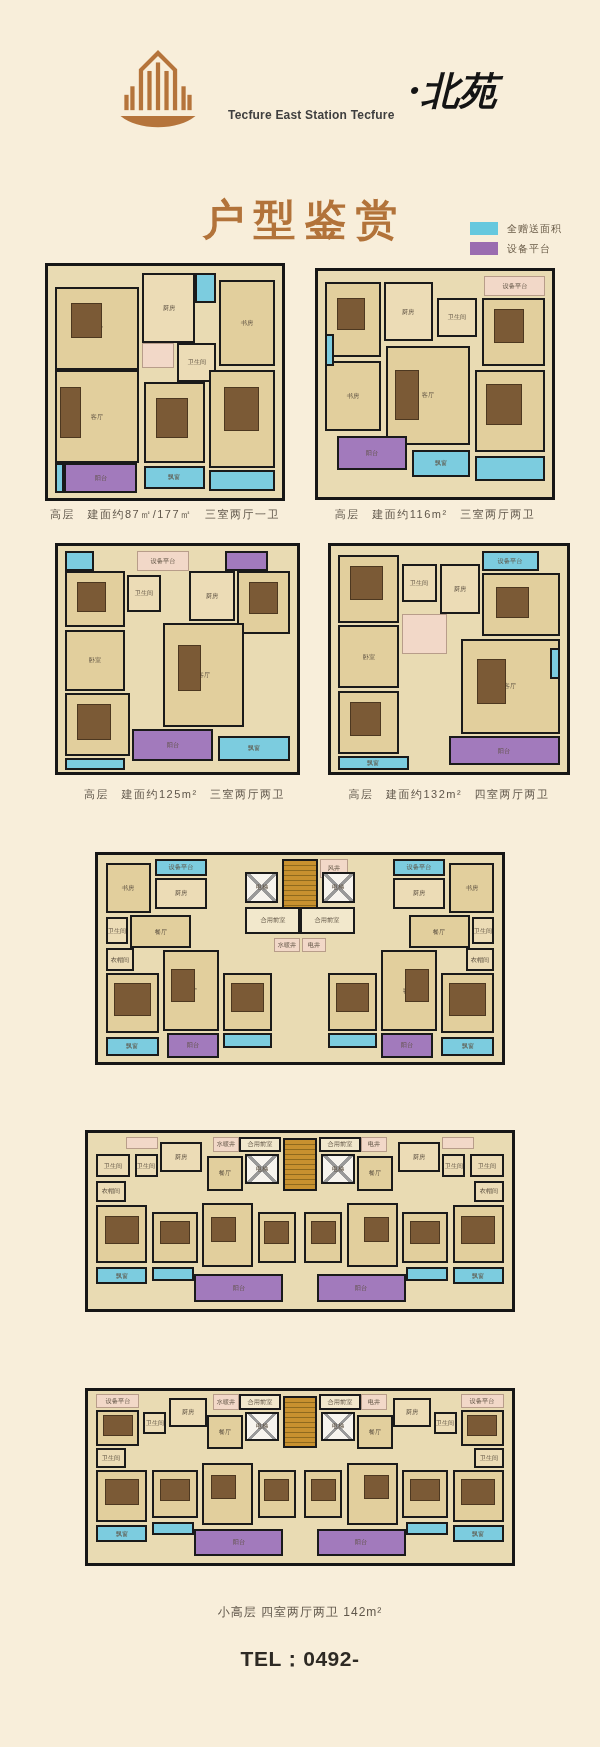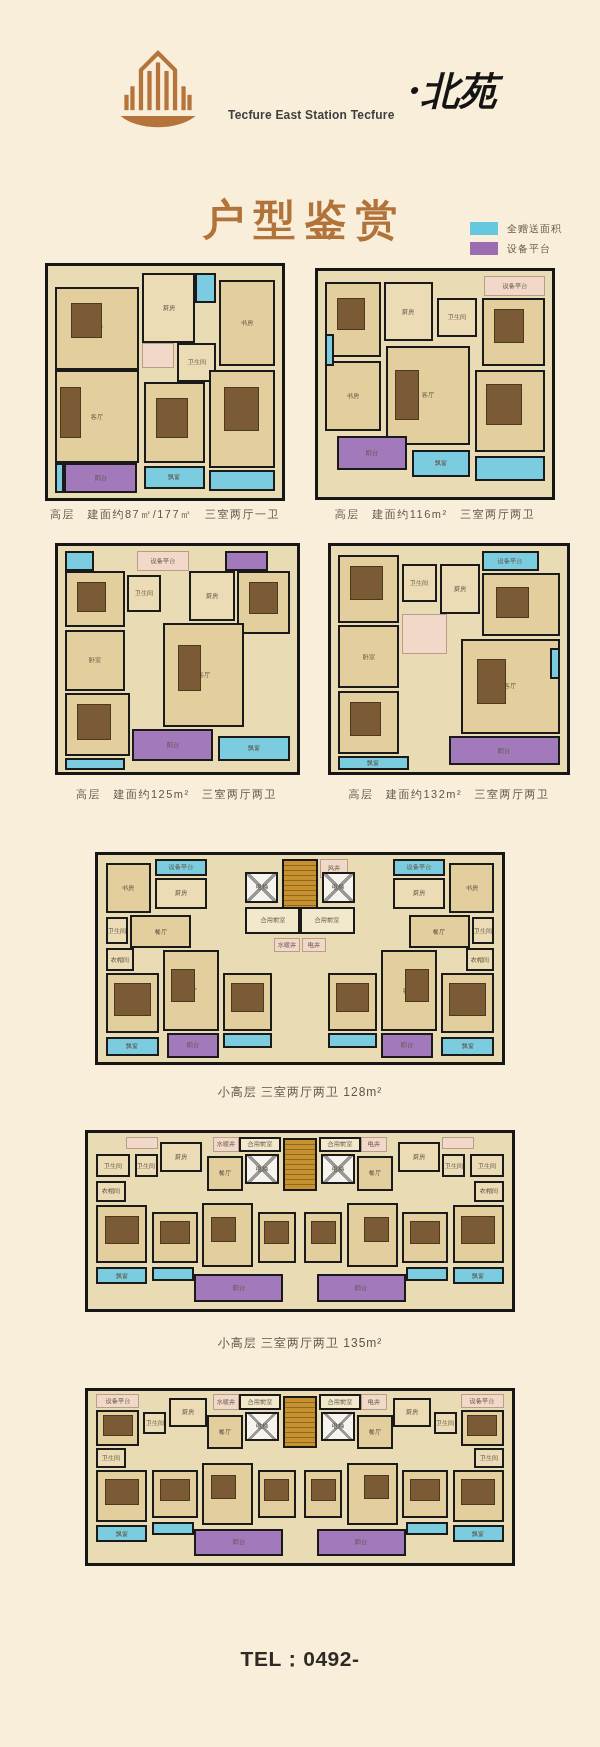--- a/index.html
+++ b/index.html
@@ -528,22 +528,21 @@
       <div class="room dark" style="left: 17%; top: 51%; width: 7%; height: 13%;"></div>
       <div class="room dark" style="left: 76%; top: 51%; width: 7%; height: 13%;"></div>
       <div class="room dark" style="left: 29%; top: 49%; width: 6%; height: 14%;"></div>
       <div class="room dark" style="left: 65%; top: 49%; width: 6%; height: 14%;"></div>
       <div class="room dark" style="left: 41.5%; top: 51%; width: 6%; height: 13%;"></div>
       <div class="room dark" style="left: 52.5%; top: 51%; width: 6%; height: 13%;"></div>
     </div>
 
   <div class="caption" style="left:45px;top:507px;width:240px;">高层　建面约87㎡/177㎡　三室两厅一卫</div>
   <div class="caption" style="left:315px;top:507px;width:240px;">高层　建面约116m²　三室两厅两卫</div>
-  <div class="caption" style="left:54px;top:787px;width:245px;">高层　建面约125m²　三室两厅两卫</div>
-  <div class="caption" style="left:328px;top:787px;width:242px;">高层　建面约132m²　三室两厅两卫</div>
-  <div class="caption wide" style="top:1084px;">小高层 三室两厅两卫 128m²</div>
-  <div class="caption wide" style="top:1335px;">小高层 三室两厅两卫 135m²</div>
+  <div class="caption" style="left:62px;top:787px;width:245px;">高层　建面约125m²　三室两厅两卫</div>
+  <div class="caption" style="left:328px;top:787px;width:242px;">高层　建面约132m²　四室两厅两卫</div>
+  <div class="caption wide" style="top:1604px;">小高层 四室两厅两卫 142m²</div>
 
   <div id="tel-line">
     <span id="tel-prefix">TEL：0492-</span>
   </div>
 
 </div>
 
 </body></html>

